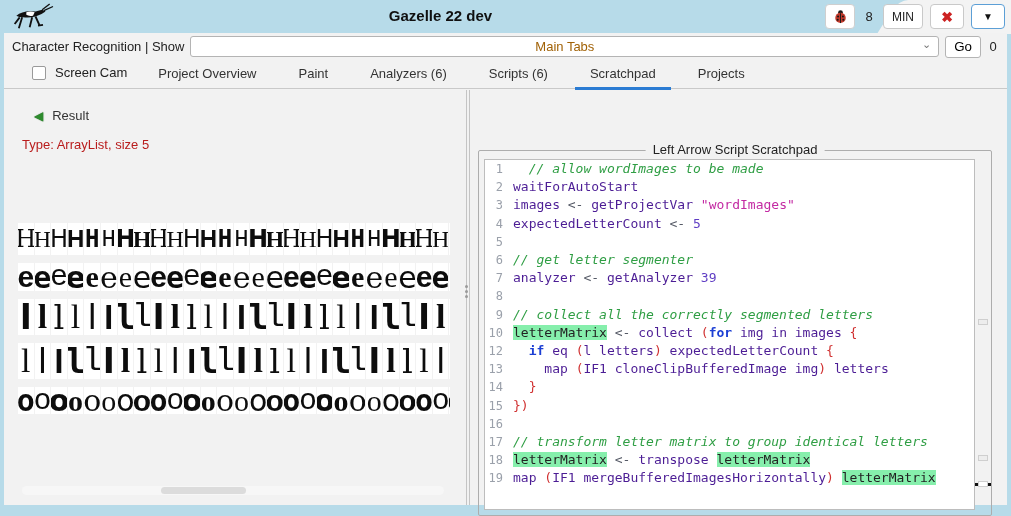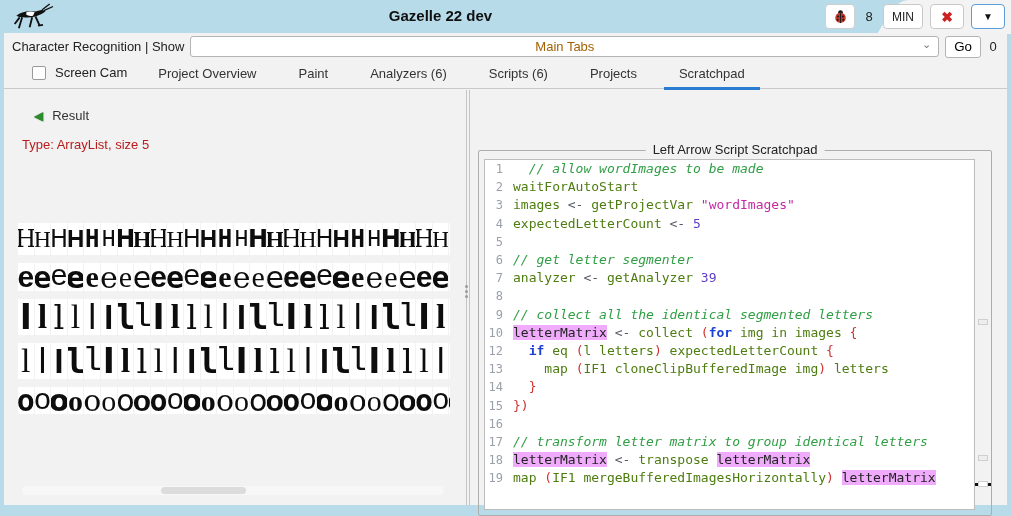--- a/index.html
+++ b/index.html
@@ -118,22 +118,22 @@
   }
   .cl { display:flex; line-height:18.2px; white-space:pre; }
   .ln { flex:0 0 24px; text-align:right; padding-right:6px; color:#9aa0aa; font-size:12px; }
   .ct { padding-left:4px; }
   .cm { color:#2f9e44; font-style:italic; }
   .kw { color:#1c3fd4; font-weight:bold; }
   .str { color:#c32aa3; }
   .num { color:#5f3dc4; }
   .par { color:#d03030; }
   .op { color:#555a66; }
-  .hl { background:#f0abfc; }
-  .pl { color:#4d7c0f; }
+  .hl { background:#86efac; }
+  .pl { color:#4c1d95; }
 
   .ruler { position:absolute; right:2px; top:8px; bottom:5px; width:12px; }
   .marker { position:absolute; left:1px; width:10px; height:6px; background:#ededed; border:1px solid #cfcfcf; }
   .m1 { top:160px; } .m2 { top:296px; }
   .m3 { top:322px; background:#fff; }
   .m3::before, .m3::after { content:""; position:absolute; top:1px; width:3px; height:3px; background:#111; }
   .m3::before { left:-4px; } .m3::after { right:-4px; }
 
   .statusbar { position:absolute; left:4px; right:0; top:382px; height:36px; display:flex; align-items:center; }
   .status-text { color:#222; }
@@ -205,22 +205,22 @@
 
     <div class="tabs-row">
       <div class="cb-wrap">
         <span class="checkbox"></span>
         <span>Screen Cam</span>
       </div>
       <div class="tab">Project Overview</div>
       <div class="tab">Paint</div>
       <div class="tab">Analyzers (6)</div>
       <div class="tab">Scripts (6)</div>
+      <div class="tab selected">Scratchpad</div>
       <div class="tab">Projects</div>
-      <div class="tab selected">Scratchpad</div>
     </div>
 
     <div class="main">
 
       <div class="left-panel">
         <div class="result-header">
           <span class="back-icon">◀</span>
           <span class="result-label">Result</span>
         </div>
         <div class="type-label">Type: ArrayList, size 5</div>
@@ -390,21 +390,21 @@
           <div class="editor">
             <div>
                 <div class="cl"><span class="ln">1</span><span class="ct"><span class="cm">  // allow wordImages to be made</span></span></div>
                 <div class="cl"><span class="ln">2</span><span class="ct"><span class="pl">waitForAutoStart</span></span></div>
                 <div class="cl"><span class="ln">3</span><span class="ct"><span class="pl">images </span><span class="op">&lt;- </span><span class="pl">getProjectVar </span><span class="str">"wordImages"</span></span></div>
                 <div class="cl"><span class="ln">4</span><span class="ct"><span class="pl">expectedLetterCount </span><span class="op">&lt;- </span><span class="num">5</span></span></div>
                 <div class="cl"><span class="ln">5</span><span class="ct"></span></div>
                 <div class="cl"><span class="ln">6</span><span class="ct"><span class="cm">// get letter segmenter</span></span></div>
                 <div class="cl"><span class="ln">7</span><span class="ct"><span class="pl">analyzer </span><span class="op">&lt;- </span><span class="pl">getAnalyzer </span><span class="num">39</span></span></div>
                 <div class="cl"><span class="ln">8</span><span class="ct"></span></div>
-                <div class="cl"><span class="ln">9</span><span class="ct"><span class="cm">// collect all the identical segmented letters</span></span></div>
+                <div class="cl"><span class="ln">9</span><span class="ct"><span class="cm">// collect all the correctly segmented letters</span></span></div>
                 <div class="cl"><span class="ln">10</span><span class="ct"><span class="hl">letterMatrix</span><span class="pl"> </span><span class="op">&lt;- </span><span class="pl">collect </span><span class="par">(</span><span class="kw">for</span><span class="pl"> img in images </span><span class="par">{</span></span></div>
                 <div class="cl"><span class="ln">12</span><span class="ct"><span class="pl">  </span><span class="kw">if</span><span class="pl"> eq </span><span class="par">(</span><span class="pl">l letters</span><span class="par">)</span><span class="pl"> expectedLetterCount </span><span class="par">{</span></span></div>
                 <div class="cl"><span class="ln">13</span><span class="ct"><span class="pl">    map </span><span class="par">(</span><span class="pl">IF1 cloneClipBufferedImage img</span><span class="par">)</span><span class="pl"> letters</span></span></div>
                 <div class="cl"><span class="ln">14</span><span class="ct"><span class="pl">  </span><span class="par">}</span></span></div>
                 <div class="cl"><span class="ln">15</span><span class="ct"><span class="par">})</span></span></div>
                 <div class="cl"><span class="ln">16</span><span class="ct"></span></div>
                 <div class="cl"><span class="ln">17</span><span class="ct"><span class="cm">// transform letter matrix to group identical letters</span></span></div>
                 <div class="cl"><span class="ln">18</span><span class="ct"><span class="hl">letterMatrix</span><span class="pl"> </span><span class="op">&lt;- </span><span class="pl">transpose </span><span class="hl">letterMatrix</span></span></div>
                 <div class="cl"><span class="ln">19</span><span class="ct"><span class="pl">map </span><span class="par">(</span><span class="pl">IF1 mergeBufferedImagesHorizontally</span><span class="par">)</span><span class="pl"> </span><span class="hl">letterMatrix</span></span></div>
               </div>

